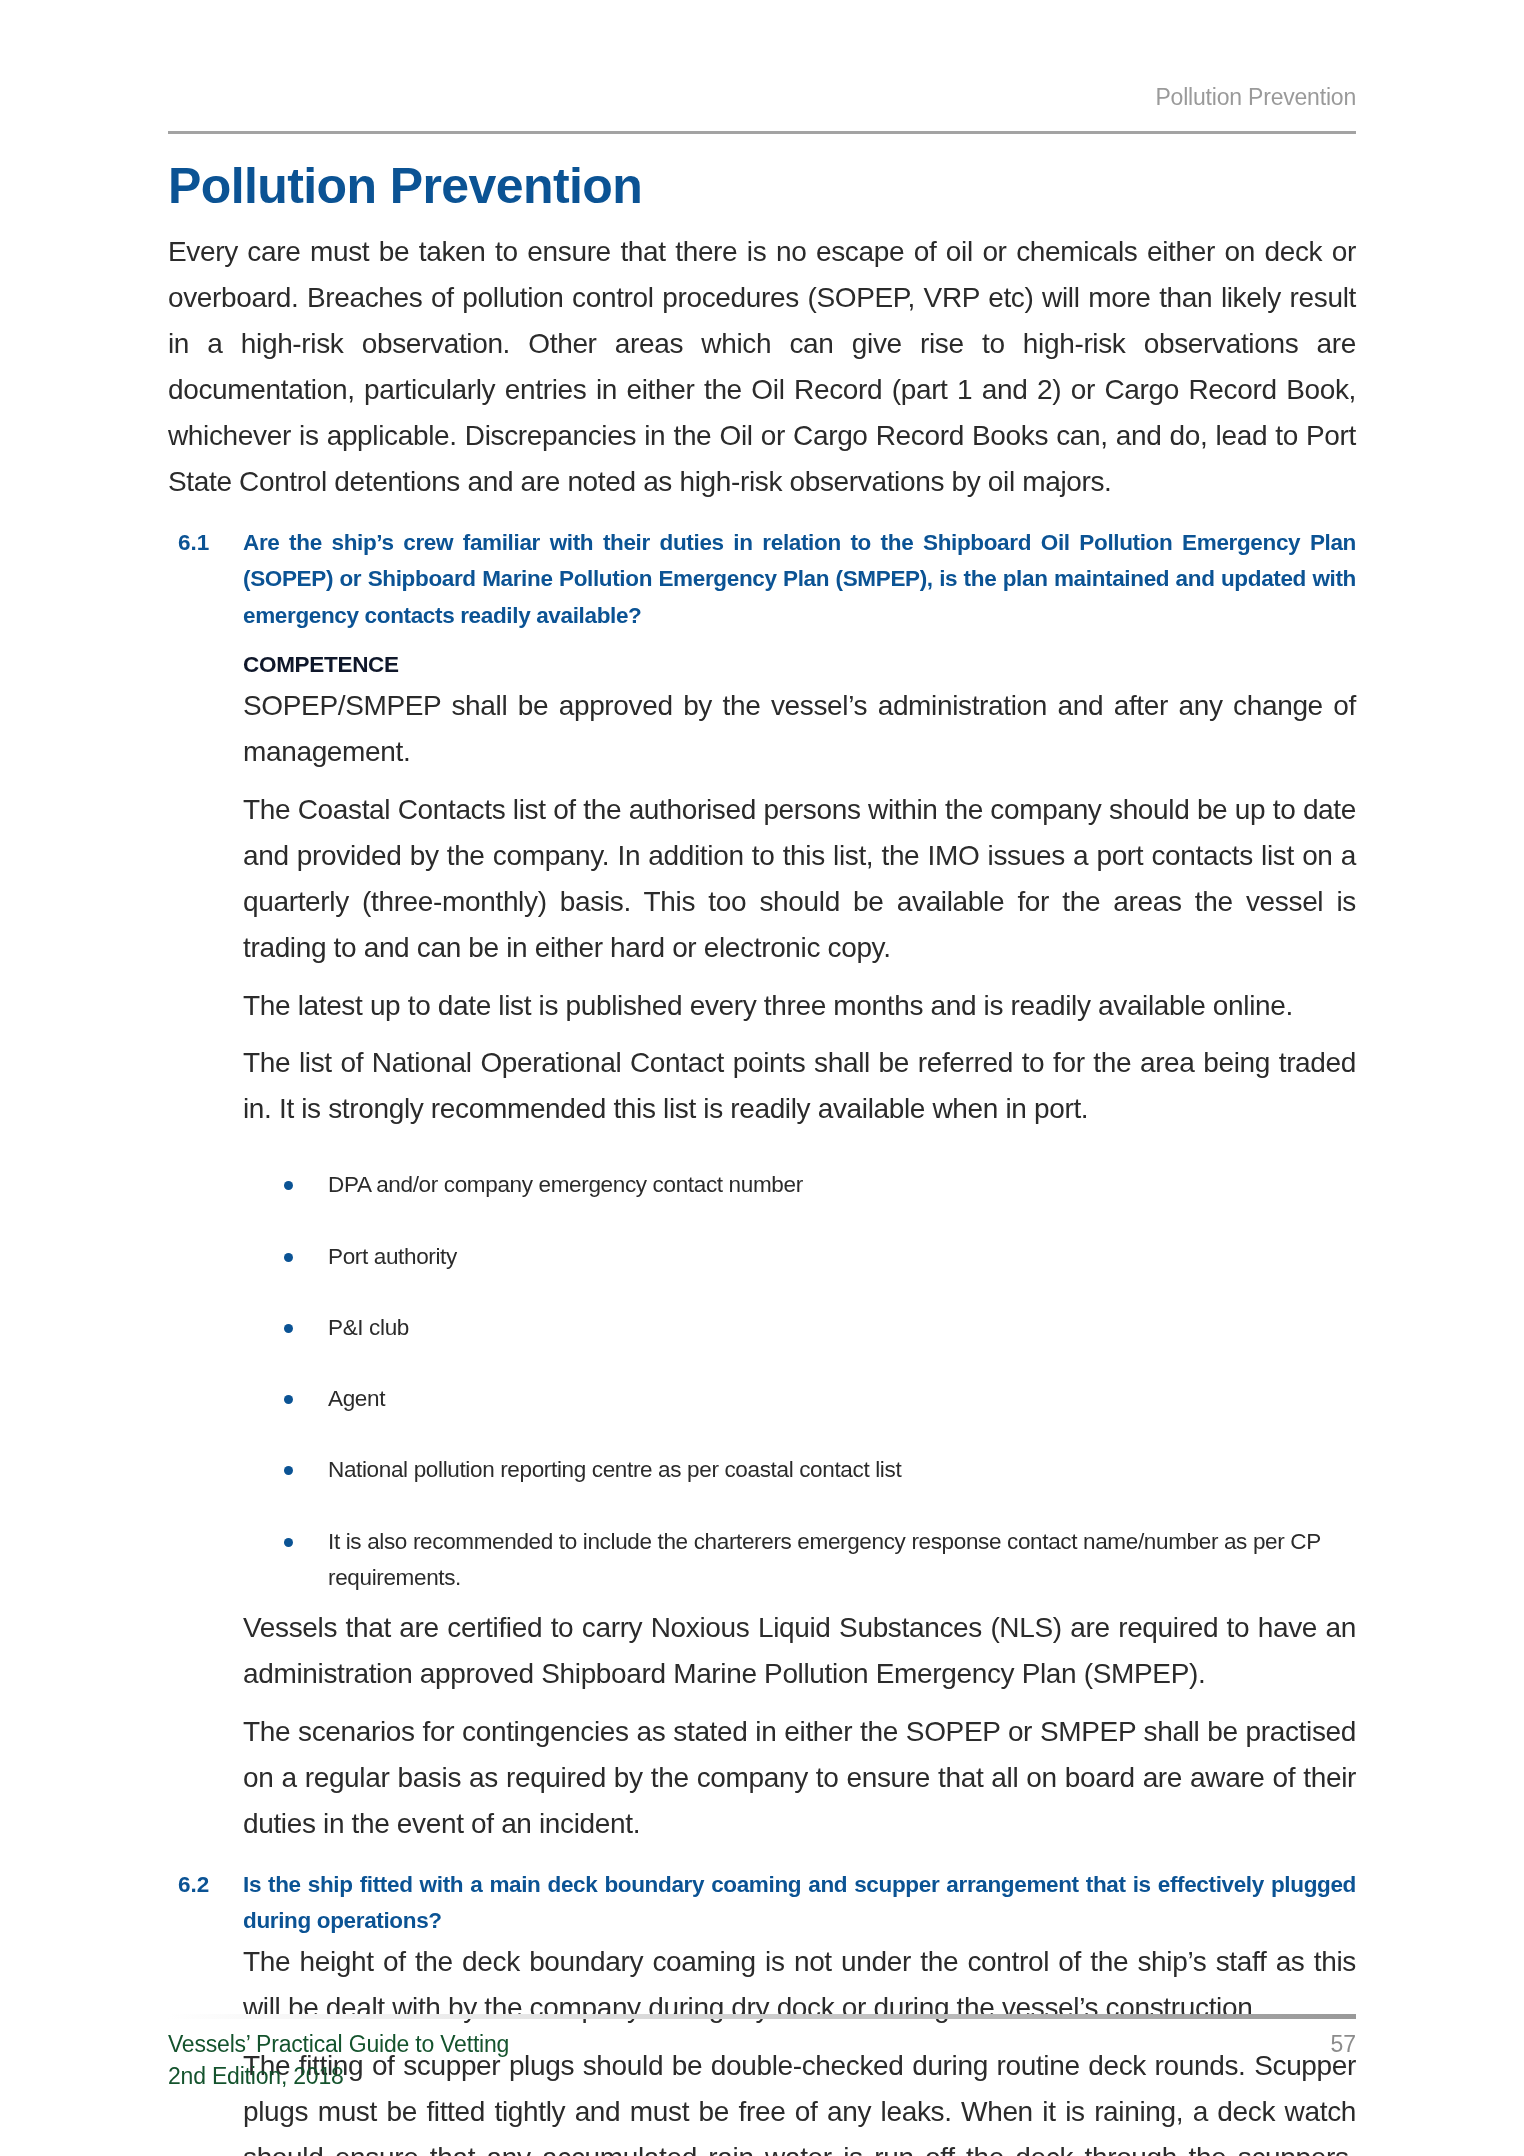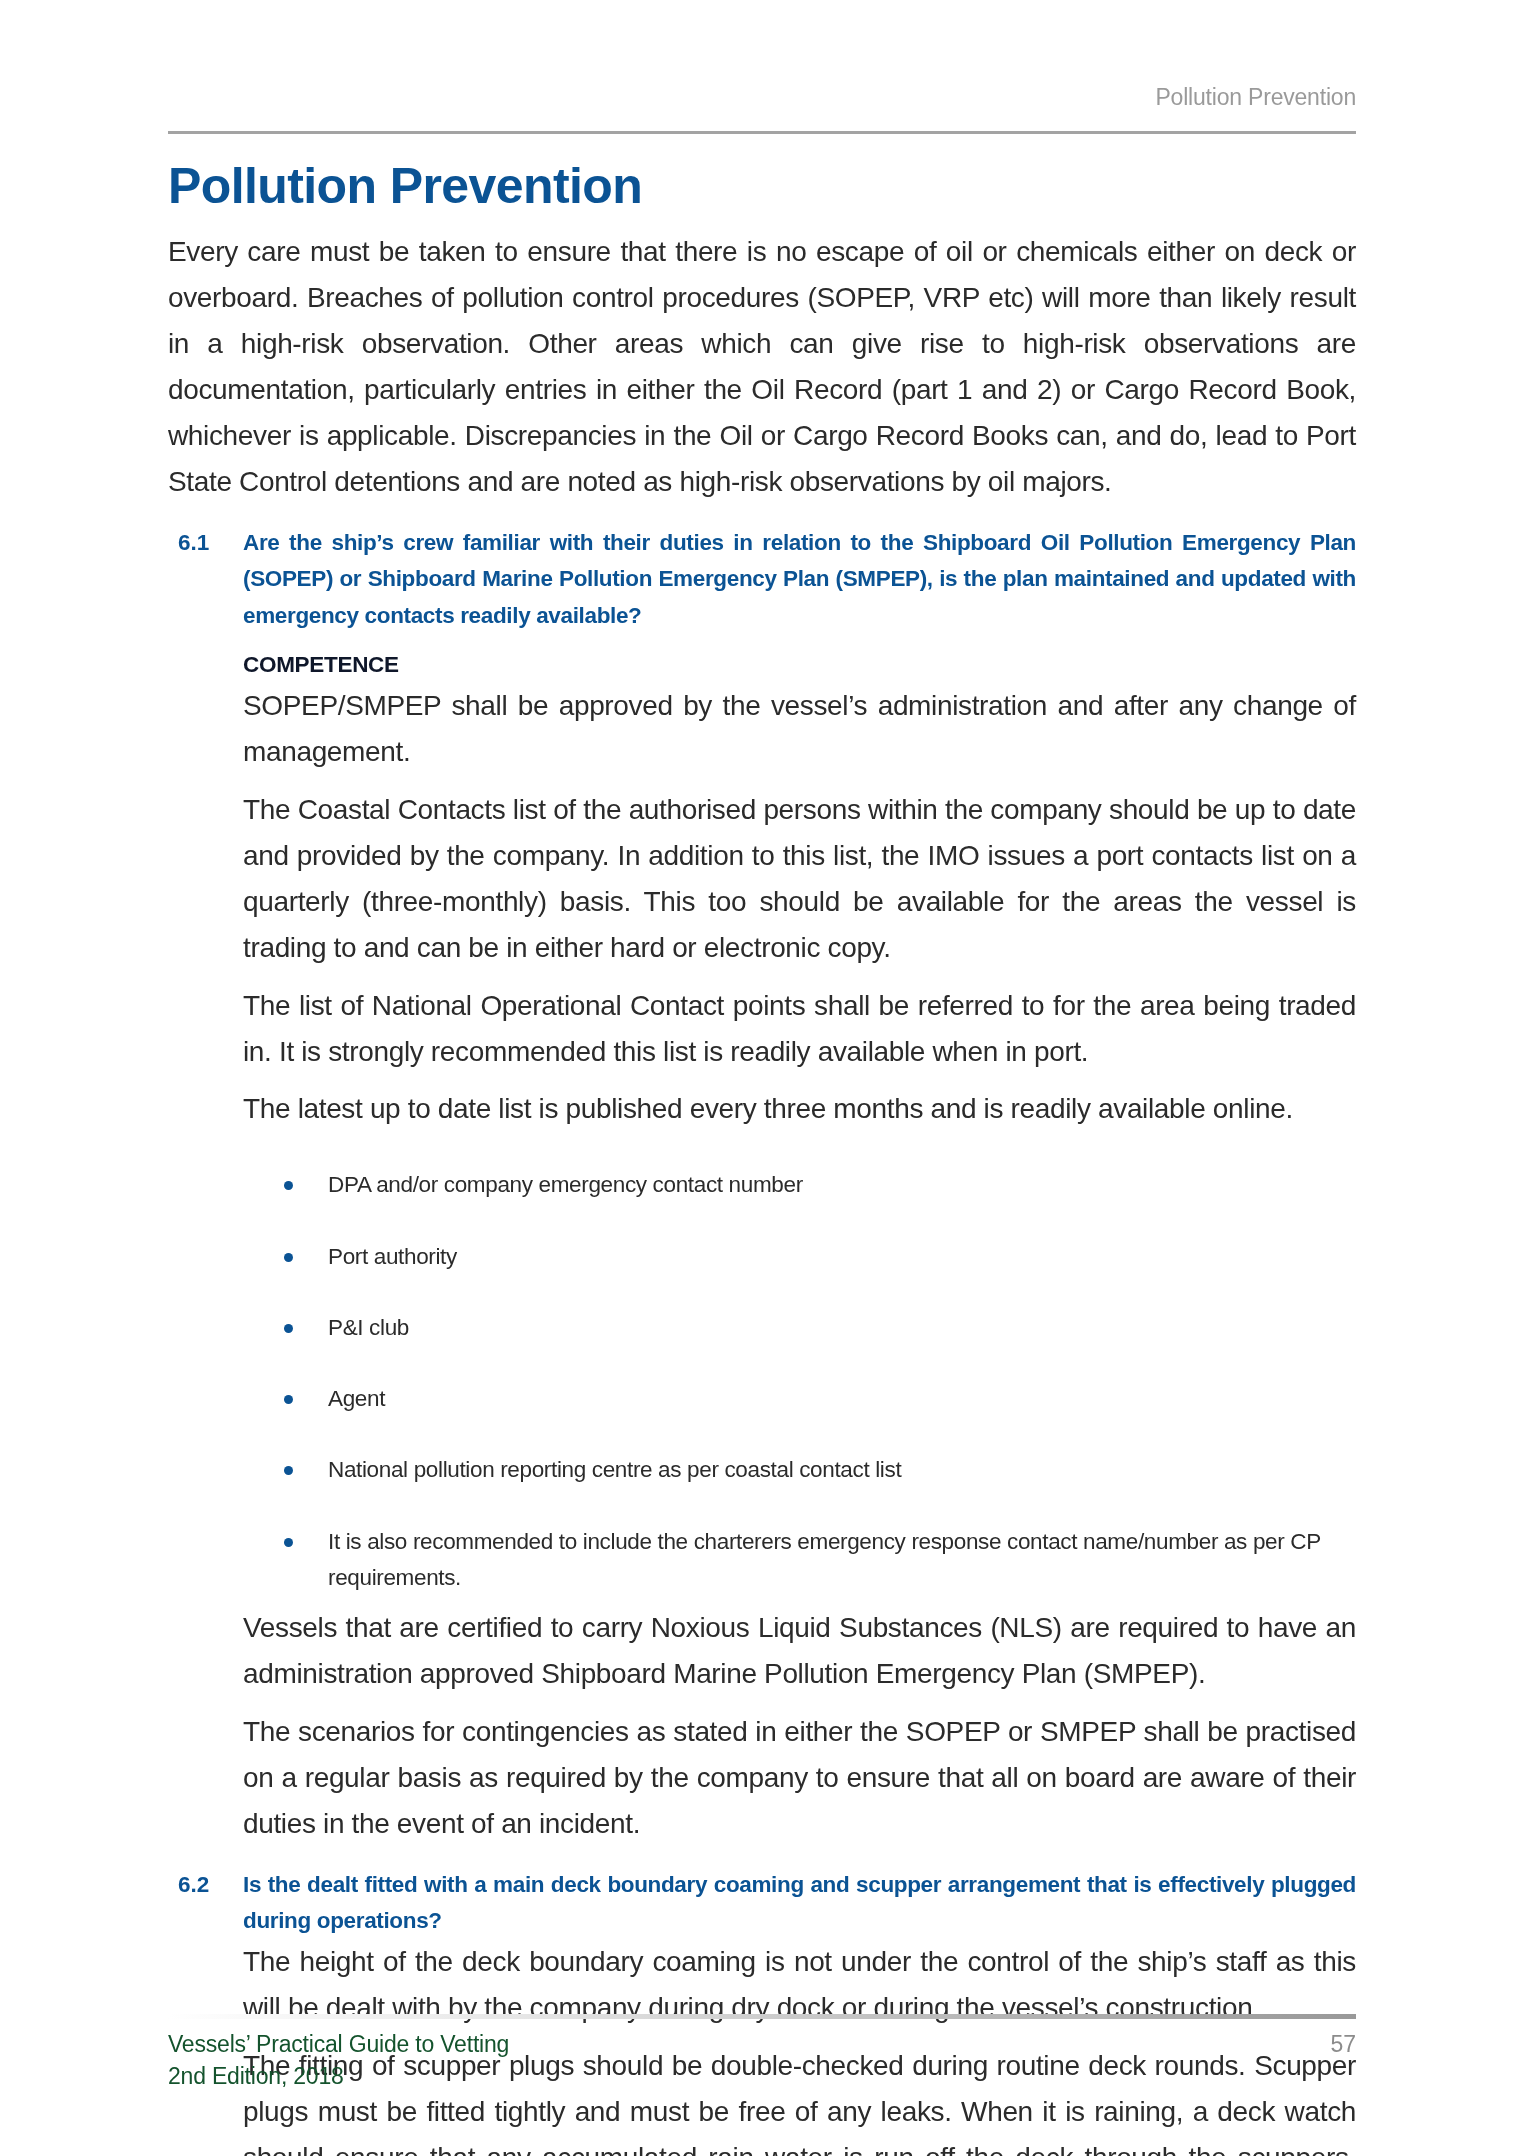--- a/index.html
+++ b/index.html
@@ -61,39 +61,39 @@
     </div>
 
     <div class="question">
       <div class="q-num">6.1</div>
       <div class="q-text">Are the ship’s crew familiar with their duties in relation to the Shipboard Oil Pollution Emergency Plan (SOPEP) or Shipboard Marine Pollution Emergency Plan (SMPEP), is the plan maintained and updated with emergency contacts readily available?</div>
     </div>
     <div class="answer">
       <div class="subhead">COMPETENCE</div>
       <p class="first">SOPEP/SMPEP shall be approved by the vessel’s administration and after any change of management.</p>
       <p>The Coastal Contacts list of the authorised persons within the company should be up to date and provided by the company. In addition to this list, the IMO issues a port contacts list on a quarterly (three-monthly) basis. This too should be available for the areas the vessel is trading to and can be in either hard or electronic copy.</p>
+      <p>The latest up to date list is published every three months and is readily available online.</p>
       <p>The list of National Operational Contact points shall be referred to for the area being traded in. It is strongly recommended this list is readily available when in port.</p>
-      <p>The latest up to date list is published every three months and is readily available online.</p>
 
       <ul class="contacts">
         <li><span class="bullet"></span><span>DPA and/or company emergency contact number</span></li>
         <li><span class="bullet"></span><span>Port authority</span></li>
         <li><span class="bullet"></span><span>P&amp;I club</span></li>
         <li><span class="bullet"></span><span>Agent</span></li>
         <li><span class="bullet"></span><span>National pollution reporting centre as per coastal contact list</span></li>
         <li><span class="bullet"></span><span>It is also recommended to include the charterers emergency response contact name/number as per CP requirements.</span></li>
       </ul>
 
       <p class="first">Vessels that are certified to carry Noxious Liquid Substances (NLS) are required to have an administration approved Shipboard Marine Pollution Emergency Plan (SMPEP).</p>
       <p>The scenarios for contingencies as stated in either the SOPEP or SMPEP shall be practised on a regular basis as required by the company to ensure that all on board are aware of their duties in the event of an incident.</p>
     </div>
 
     <div class="question q2">
       <div class="q-num">6.2</div>
-      <div class="q-text">Is the dealt fitted with a main deck boundary coaming and scupper arrangement that is effectively plugged during operations?</div>
+      <div class="q-text">Is the ship fitted with a main deck boundary coaming and scupper arrangement that is effectively plugged during operations?</div>
     </div>
     <div class="answer">
       <p class="first">The height of the deck boundary coaming is not under the control of the ship’s staff as this will be dealt with by the company during dry dock or during the vessel’s construction.</p>
       <p>The fitting of scupper plugs should be double-checked during routine deck rounds. Scupper plugs must be fitted tightly and must be free of any leaks. When it is raining, a deck watch should ensure that any accumulated rain water is run off the deck through the scuppers. This watch should be maintained throughout, the reason being that if there was a cargo or hydraulic oil leak the deck watch would identify this and prevent oil from flowing overboard. It should be seen that the outflow of the rainwater is being monitored.</p>
       <p>This question is not applicable to gas carriers unless the vessel is bunkering at the time.</p>
     </div>
 
   </div>
 
   <div class="footer-rule"></div>

